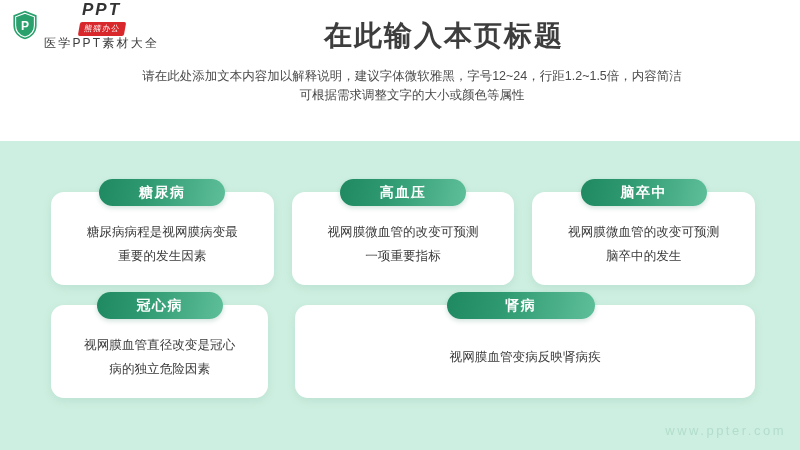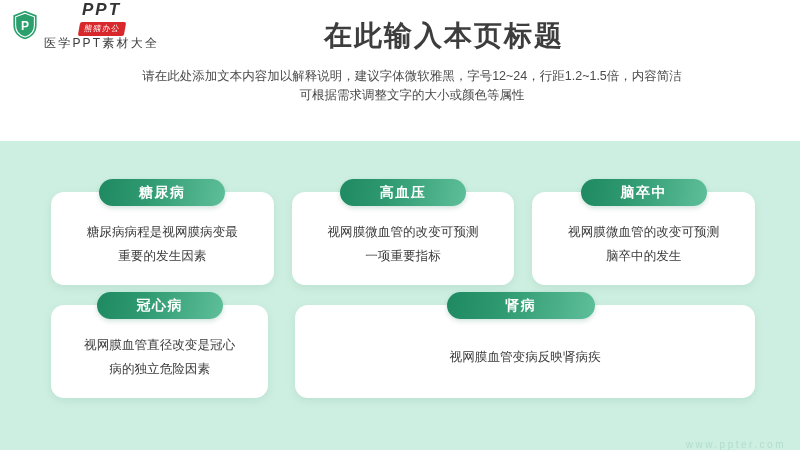--- a/index.html
+++ b/index.html
@@ -109,22 +109,22 @@
     left: 0;
     top: 141px;
     width: 800px;
     height: 309px;
     background: #cdefe1;
   }
 
   .watermark {
     position: absolute;
     right: 14px;
-    bottom: 0;
-    font-size: 10px;
+    bottom: 12px;
+    font-size: 13px;
     letter-spacing: 2.5px;
     color: #b2ddcb;
     user-select: none;
   }
 
   
   .grid {
     position: absolute;
     left: 51px;
     top: 51px;          

